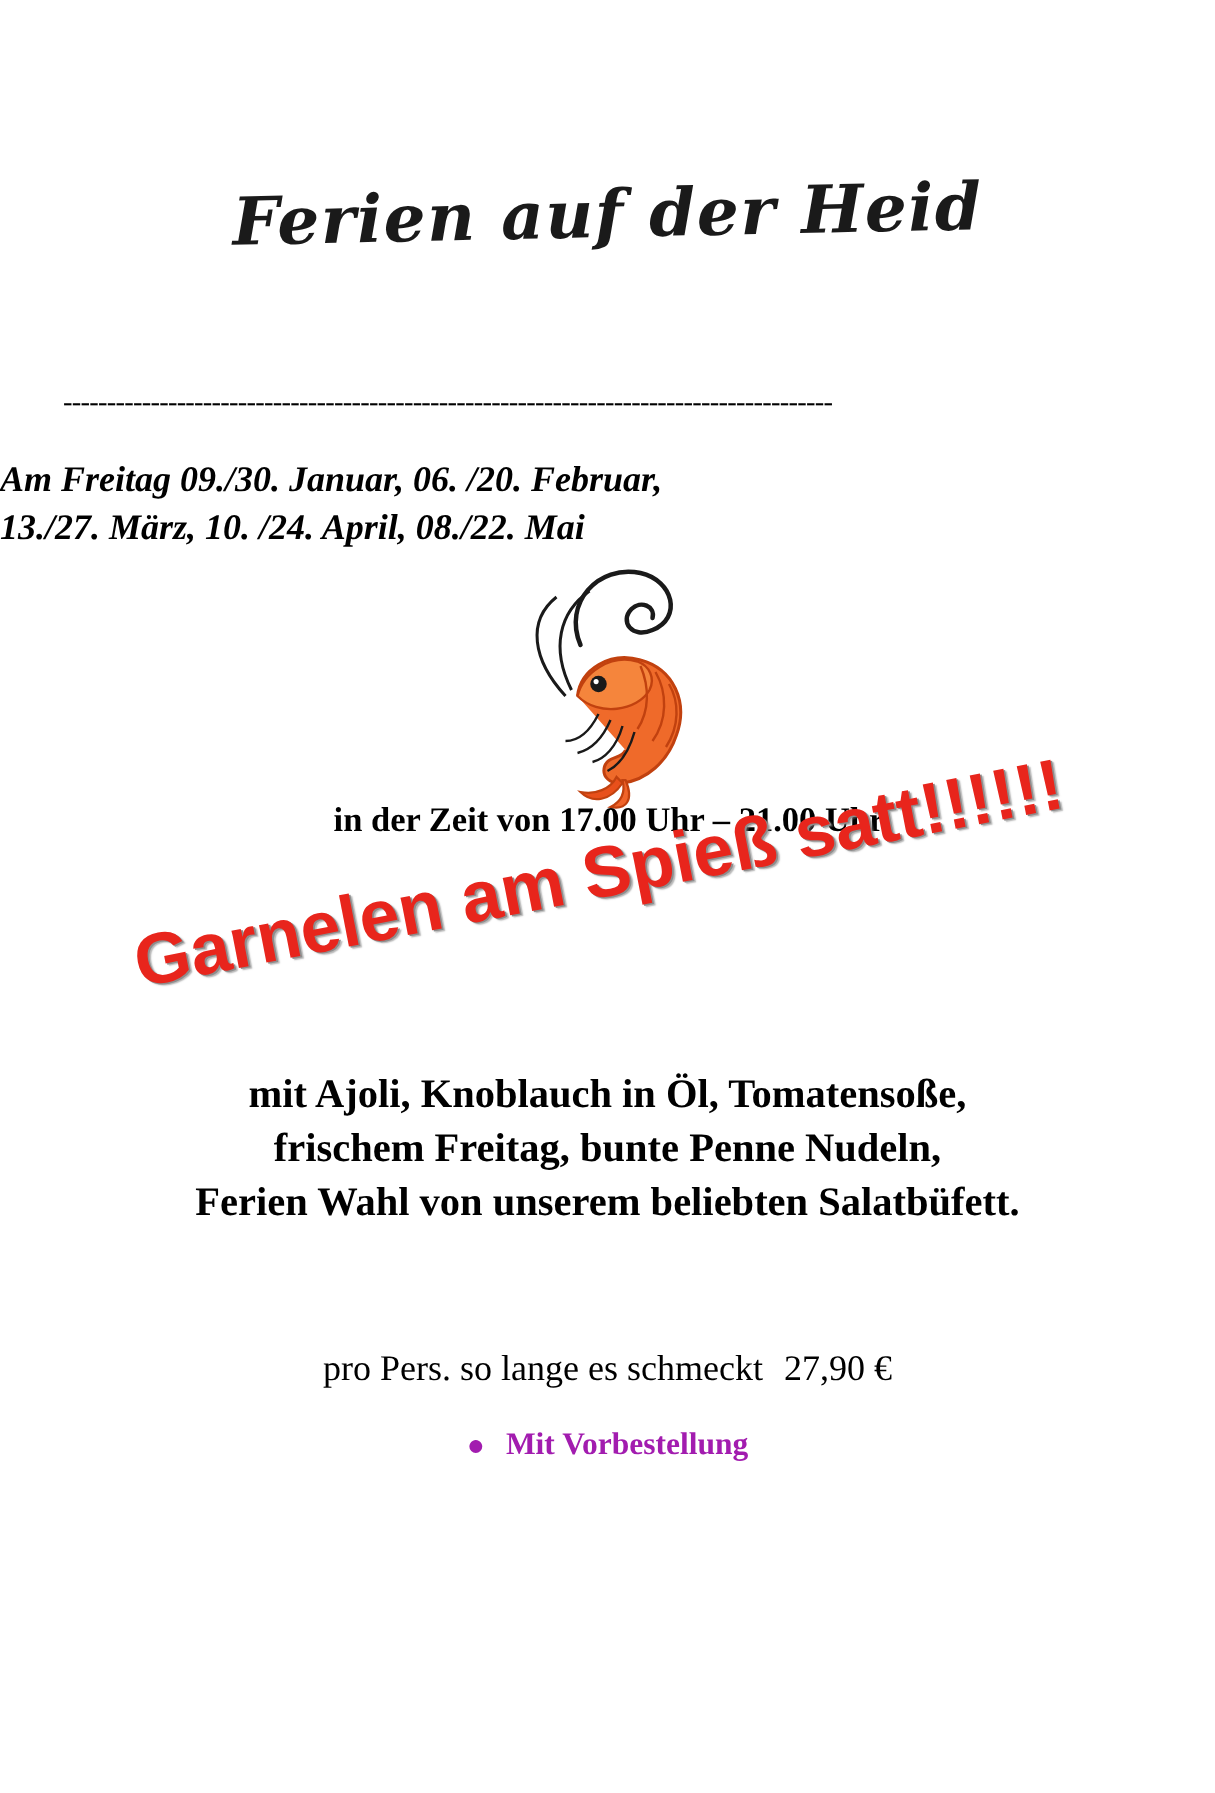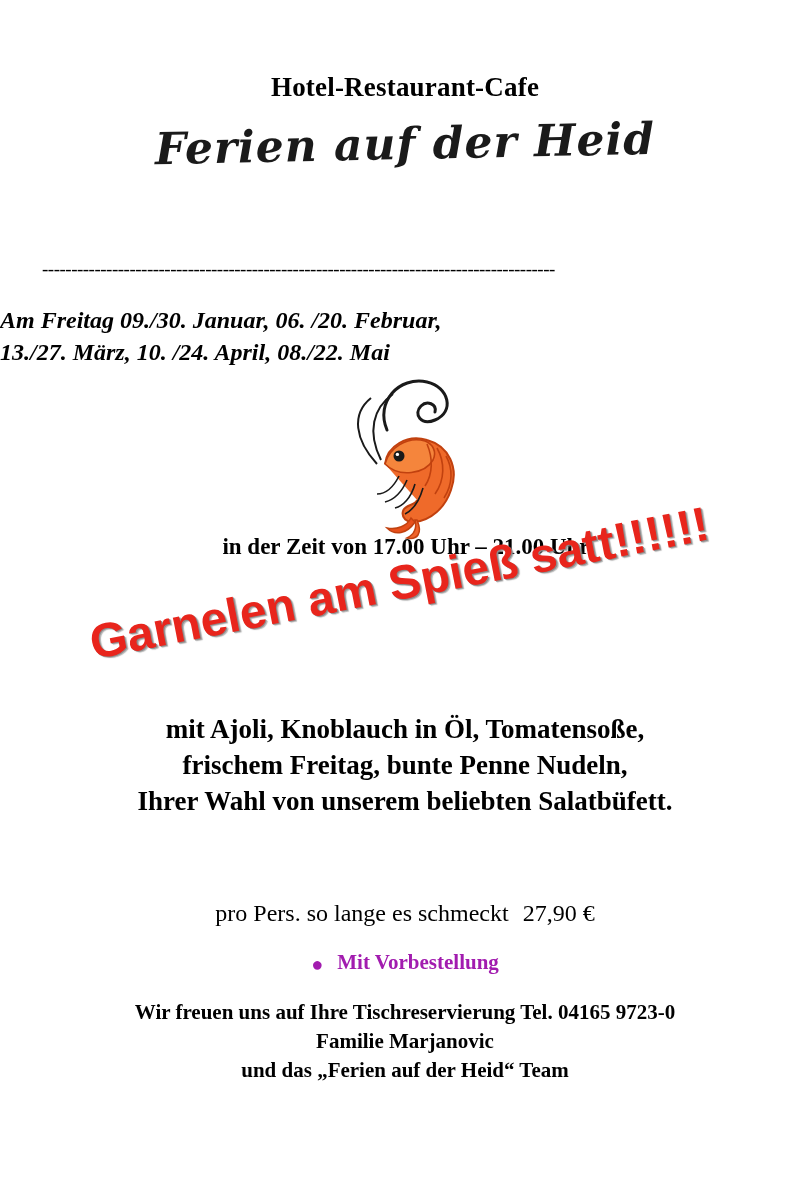--- a/index.html
+++ b/index.html
@@ -190,21 +190,20 @@
     font-weight: bold;
     font-size: 21px;
     line-height: 1.38;
   }
 </style>
 </head>
 <body>
 
 <div class="page">
 
-  <div class="header-title">Hotel-Restaurant-Cafe</div>
 
   <div class="logo-script">Ferien auf der Heid</div>
 
 
   <div class="divider">----------------------------------------------------------------------------------------</div>
 
   <div class="dates">
     <div>Am Freitag 09./30. Januar, 06. /20. Februar,</div>
     <div>13./27. März, 10. /24. April, 08./22. Mai</div>
   </div>
@@ -241,30 +240,25 @@
 
   <div class="time-line">in der Zeit von 17.00 Uhr – 21.00 Uhr</div>
 
   <div class="banner">
     <div class="banner-text">Garnelen am Spieß satt!!!!!!</div>
   </div>
 
   <div class="menu-block">
     <div>mit Ajoli, Knoblauch in Öl, Tomatensoße,</div>
     <div>frischem Freitag, bunte Penne Nudeln,</div>
-    <div>Ihrer Wahl von unserem beliebten Salatbüfett.</div>
+    <div>Ferien Wahl von unserem beliebten Salatbüfett.</div>
   </div>
 
   <div class="price-line">
     <span>pro Pers. so lange es schmeckt</span><span class="price">27,90 €</span>
   </div>
 
   <div class="prebook">
     <span class="bullet">●</span><span>Mit Vorbestellung</span>
   </div>
 
-  <div class="closing">
-    <div>Wir freuen uns auf Ihre Tischreservierung  Tel. 04165  9723-0</div>
-    <div>Familie Marjanovic</div>
-    <div>und das „Ferien auf der Heid“ Team</div>
-  </div>
 
 </div>
 
 </body></html>

